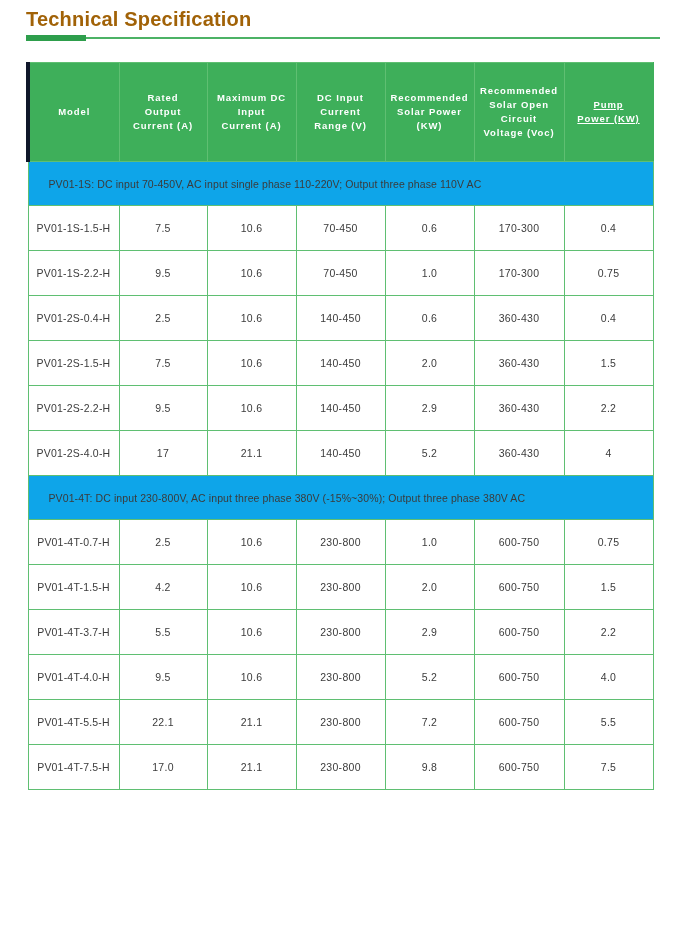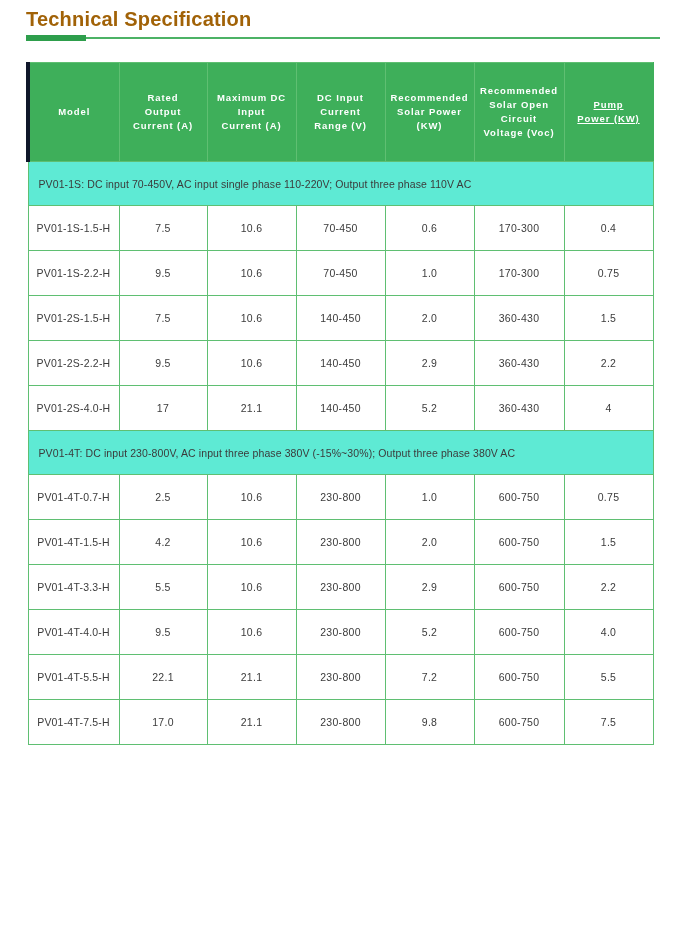--- a/index.html
+++ b/index.html
@@ -90,28 +90,28 @@
     text-align: center;
     border-color: #3EAF5A;
     border-left: 2px solid #ffffff;
     border-right: 2px solid #ffffff;
   }
   thead th:first-child { border-left: 4px solid #0f172a; }
   thead th:last-child  { border-right: 1px solid #3EAF5A; text-decoration: underline; }
   thead th .hdr-line { display: block; }
 
   tr.section-row td {
-    background: #5eead4;
+    background: #0ea5e9;
     height: 43px;
     text-align: left;
     vertical-align: middle;
     font-size: 10.5px;
     color: #3b3b3b;
     letter-spacing: 0.1px;
-    padding-left: 10px;
+    padding-left: 20px;
     border-left: 1px solid #5FBF72;
     border-right: 1px solid #5FBF72;
   }
 
   tr.data-row td {
     height: 44px;
     background: #ffffff;
     text-align: center;
     vertical-align: middle;
     font-size: 10.5px;
@@ -197,20 +197,29 @@
       <tr class="data-row">
         <td class="model-cell">PV01-1S-2.2-H</td>
         <td>9.5</td>
         <td>10.6</td>
         <td>70-450</td>
         <td>1.0</td>
         <td>170-300</td>
         <td>0.75</td>
       </tr>
       <tr class="data-row">
+        <td class="model-cell">PV01-2S-0.4-H</td>
+        <td>2.5</td>
+        <td>10.6</td>
+        <td>140-450</td>
+        <td>0.6</td>
+        <td>360-430</td>
+        <td>0.4</td>
+      </tr>
+      <tr class="data-row">
         <td class="model-cell">PV01-2S-1.5-H</td>
         <td>7.5</td>
         <td>10.6</td>
         <td>140-450</td>
         <td>2.0</td>
         <td>360-430</td>
         <td>1.5</td>
       </tr>
       <tr class="data-row">
         <td class="model-cell">PV01-2S-2.2-H</td>
@@ -245,21 +254,21 @@
       <tr class="data-row">
         <td class="model-cell">PV01-4T-1.5-H</td>
         <td>4.2</td>
         <td>10.6</td>
         <td>230-800</td>
         <td>2.0</td>
         <td>600-750</td>
         <td>1.5</td>
       </tr>
       <tr class="data-row">
-        <td class="model-cell">PV01-4T-3.3-H</td>
+        <td class="model-cell">PV01-4T-3.7-H</td>
         <td>5.5</td>
         <td>10.6</td>
         <td>230-800</td>
         <td>2.9</td>
         <td>600-750</td>
         <td>2.2</td>
       </tr>
       <tr class="data-row">
         <td class="model-cell">PV01-4T-4.0-H</td>
         <td>9.5</td>

